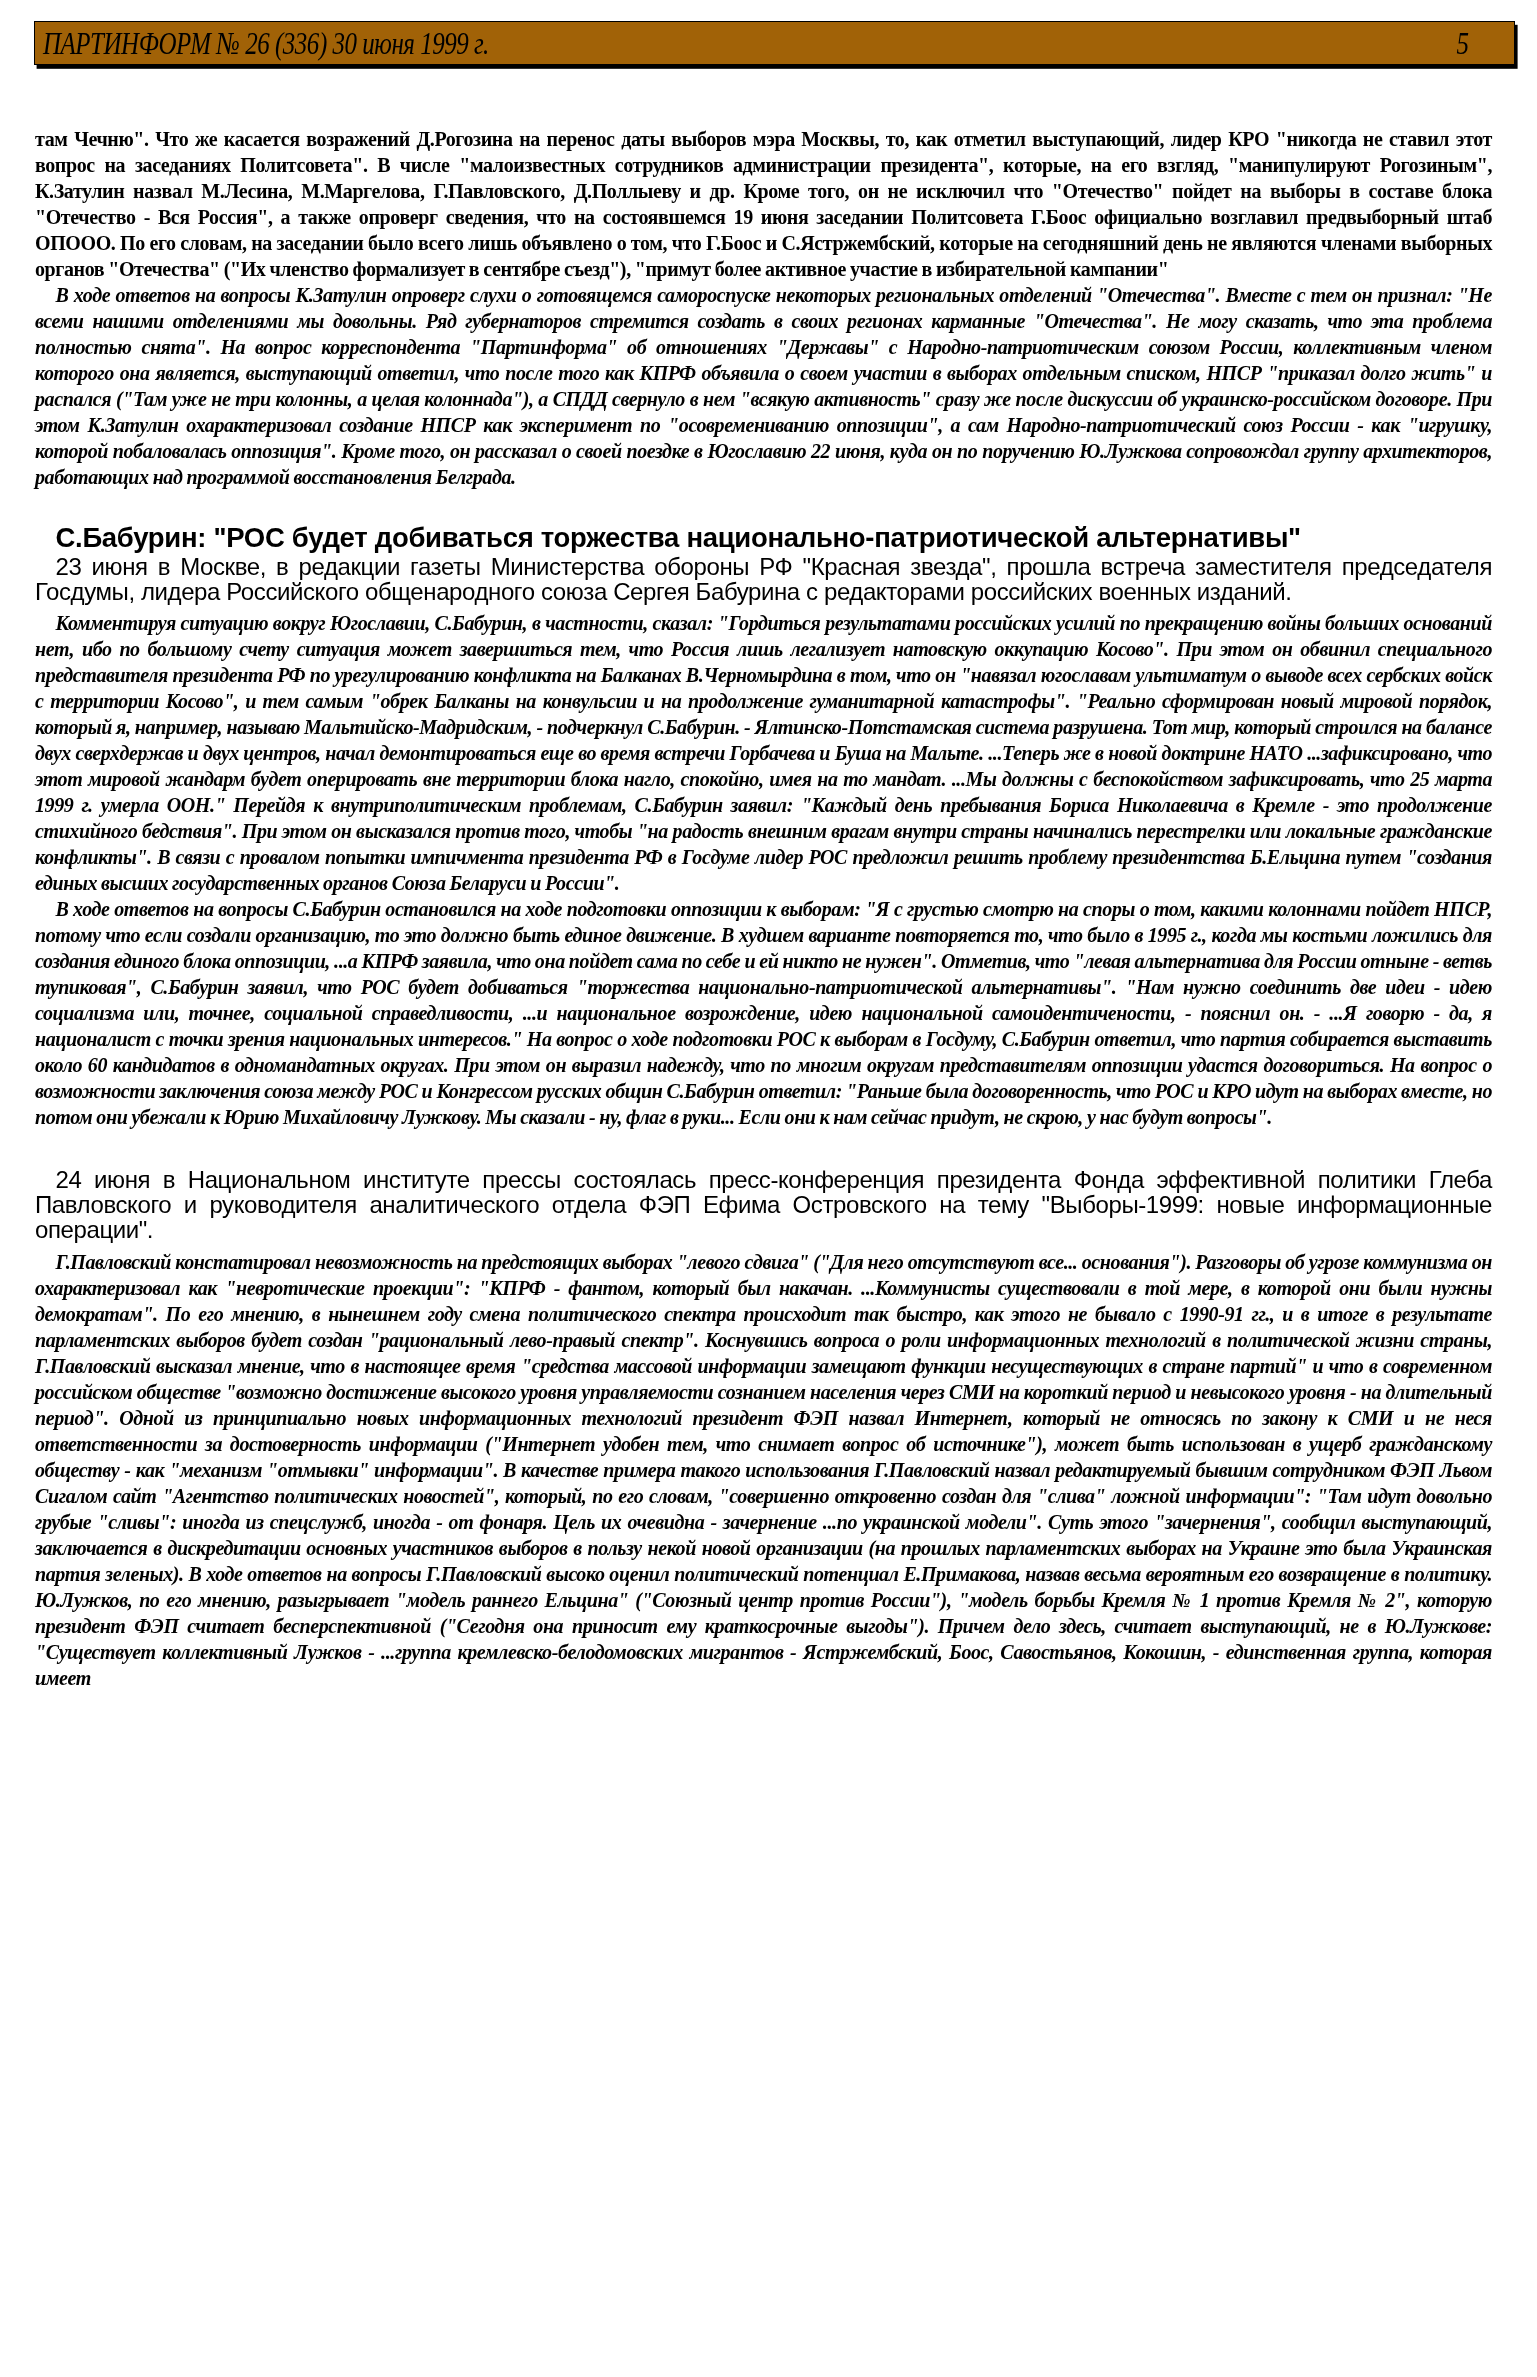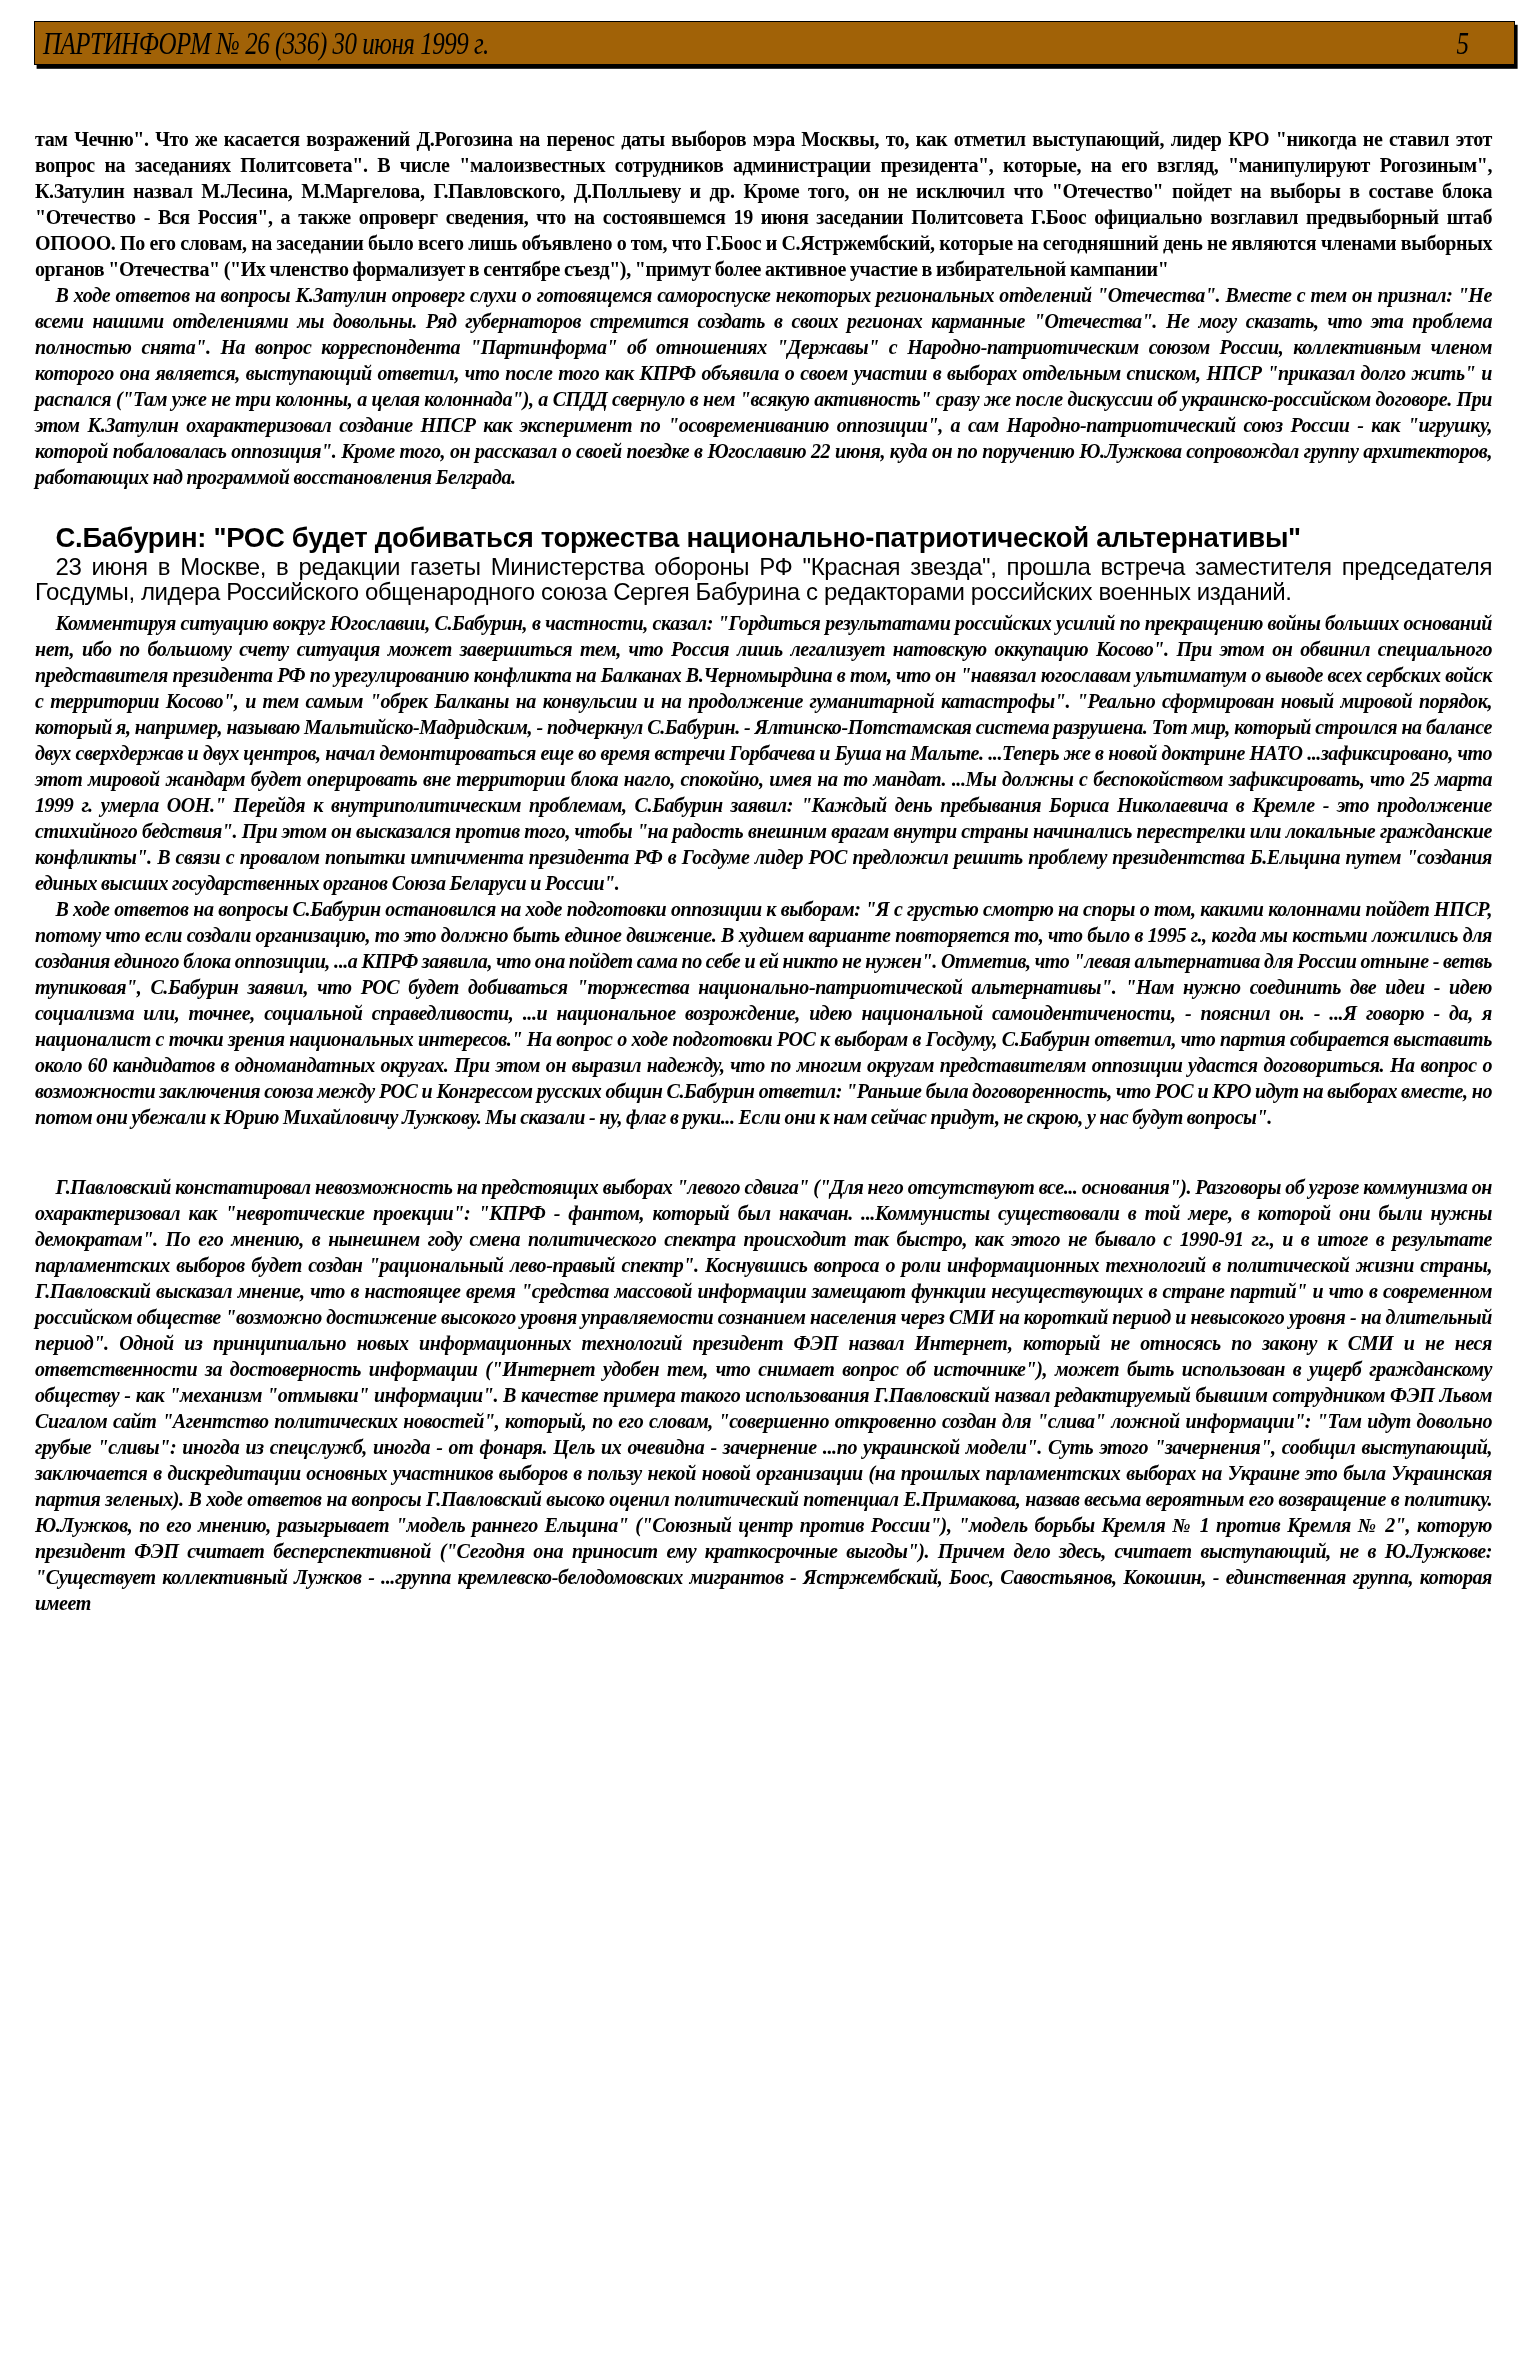--- a/index.html
+++ b/index.html
@@ -64,18 +64,19 @@
     <h2 class="headline">С.Бабурин: "РОС будет добиваться торжества национально-патриотической альтернативы"</h2>
     <p class="lede">23 июня в Москве, в редакции газеты Министерства обороны РФ "Красная звезда", прошла встреча заместителя председателя Госдумы, лидера Российского общенародного союза Сергея Бабурина с редакторами российских военных изданий.</p>
     <div class="gap-lede"></div>
     <p class="p indent">Комментируя ситуацию вокруг Югославии, С.Бабурин, в частности, сказал: "Гордиться результатами российских усилий по прекращению войны больших оснований нет, ибо по большому счету ситуация может завершиться тем, что Россия лишь легализует натовскую оккупацию Косово". При этом он обвинил специального представителя президента РФ по урегулированию конфликта на Балканах В.Черномырдина в том, что он "навязал югославам ультиматум о выводе всех сербских войск с территории Косово", и тем самым "обрек Балканы на конвульсии и на продолжение гуманитарной катастрофы". "Реально сформирован новый мировой порядок, который я, например, называю Мальтийско-Мадридским, - подчеркнул С.Бабурин. - Ялтинско-Потстамская система разрушена. Тот мир, который строился на балансе двух сверхдержав и двух центров, начал демонтироваться еще во время встречи Горбачева и Буша на Мальте. ...Теперь же в новой доктрине НАТО ...зафиксировано, что этот мировой жандарм будет оперировать вне территории блока нагло, спокойно, имея на то мандат. ...Мы должны с беспокойством зафиксировать, что 25 марта 1999 г. умерла ООН." Перейдя к внутриполитическим проблемам, С.Бабурин заявил: "Каждый день пребывания Бориса Николаевича в Кремле - это продолжение стихийного бедствия". При этом он высказался против того, чтобы "на радость внешним врагам внутри страны начинались перестрелки или локальные гражданские конфликты". В связи с провалом попытки импичмента президента РФ в Госдуме лидер РОС предложил решить проблему президентства Б.Ельцина путем "создания единых высших государственных органов Союза Беларуси и России".</p>
     <p class="p indent">В ходе ответов на вопросы С.Бабурин остановился на ходе подготовки оппозиции к выборам: "Я с грустью смотрю на споры о том, какими колоннами пойдет НПСР, потому что если создали организацию, то это должно быть единое движение. В худшем варианте повторяется то, что было в 1995 г., когда мы костьми ложились для создания единого блока оппозиции, ...а КПРФ заявила, что она пойдет сама по себе и ей никто не нужен". Отметив, что "левая альтернатива для России отныне - ветвь тупиковая", С.Бабурин заявил, что РОС будет добиваться "торжества национально-патриотической альтернативы". "Нам нужно соединить две идеи - идею социализма или, точнее, социальной справедливости, ...и национальное возрождение, идею национальной самоидентичености, - пояснил он. - ...Я говорю - да, я националист с точки зрения национальных интересов." На вопрос о ходе подготовки РОС к выборам в Госдуму, С.Бабурин ответил, что партия собирается выставить около 60 кандидатов в одномандатных округах. При этом он выразил надежду, что по многим округам представителям оппозиции удастся договориться. На вопрос о возможности заключения союза между РОС и Конгрессом русских общин С.Бабурин ответил: "Раньше была договоренность, что РОС и КРО идут на выборах вместе, но потом они убежали к Юрию Михайловичу Лужкову. Мы сказали - ну, флаг в руки... Если они к нам сейчас придут, не скрою, у нас будут вопросы".</p>
   </section>
 
   <div class="gap-article2"></div>
 
   <section>
+    <p class="lede">24 июня в Национальном институте прессы состоялась пресс-конференция президента Фонда эффективной политики Глеба Павловского и руководителя аналитического отдела ФЭП Ефима Островского на тему "Выборы-1999: новые информационные операции".</p>
     <div class="gap-lede"></div>
     <p class="p indent">Г.Павловский констатировал невозможность на предстоящих выборах "левого сдвига" ("Для него отсутствуют все... основания"). Разговоры об угрозе коммунизма он охарактеризовал как "невротические проекции": "КПРФ - фантом, который был накачан. ...Коммунисты существовали в той мере, в которой они были нужны демократам". По его мнению, в нынешнем году смена политического спектра происходит так быстро, как этого не бывало с 1990-91 гг., и в итоге в результате парламентских выборов будет создан "рациональный лево-правый спектр". Коснувшись вопроса о роли информационных технологий в политической жизни страны, Г.Павловский высказал мнение, что в настоящее время "средства массовой информации замещают функции несуществующих в стране партий" и что в современном российском обществе "возможно достижение высокого уровня управляемости сознанием населения через СМИ на короткий период и невысокого уровня - на длительный период". Одной из принципиально новых информационных технологий президент ФЭП назвал Интернет, который не относясь по закону к СМИ и не неся ответственности за достоверность информации ("Интернет удобен тем, что снимает вопрос об источнике"), может быть использован в ущерб гражданскому обществу - как "механизм "отмывки" информации". В качестве примера такого использования Г.Павловский назвал редактируемый бывшим сотрудником ФЭП Львом Сигалом сайт "Агентство политических новостей", который, по его словам, "совершенно откровенно создан для "слива" ложной информации": "Там идут довольно грубые "сливы": иногда из спецслужб, иногда - от фонаря. Цель их очевидна - зачернение ...по украинской модели". Суть этого "зачернения", сообщил выступающий, заключается в дискредитации основных участников выборов в пользу некой новой организации (на прошлых парламентских выборах на Украине это была Украинская партия зеленых). В ходе ответов на вопросы Г.Павловский высоко оценил политический потенциал Е.Примакова, назвав весьма вероятным его возвращение в политику. Ю.Лужков, по его мнению, разыгрывает "модель раннего Ельцина" ("Союзный центр против России"), "модель борьбы Кремля № 1 против Кремля № 2", которую президент ФЭП считает бесперспективной ("Сегодня она приносит ему краткосрочные выгоды"). Причем дело здесь, считает выступающий, не в Ю.Лужкове: "Существует коллективный Лужков - ...группа кремлевско-белодомовских мигрантов - Ястржембский, Боос, Савостьянов, Кокошин, - единственная группа, которая имеет</p>
   </section>
 
 </div>
 
 
 </body></html>

